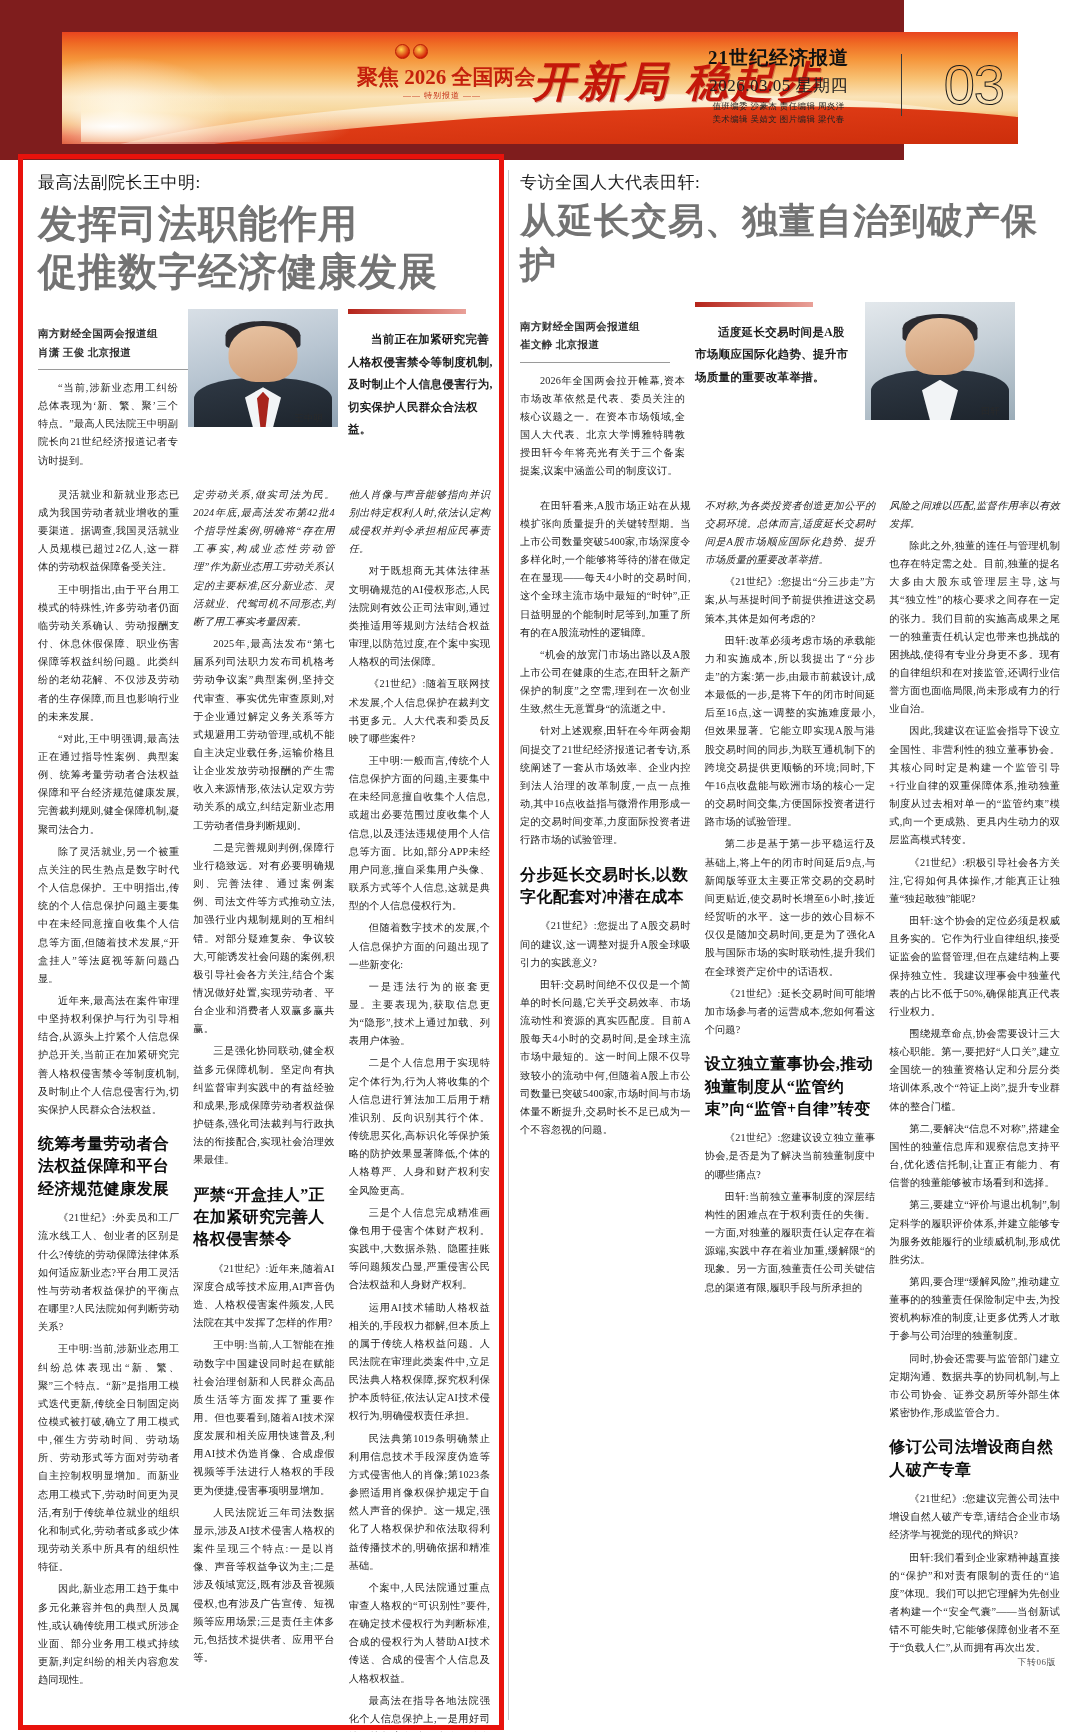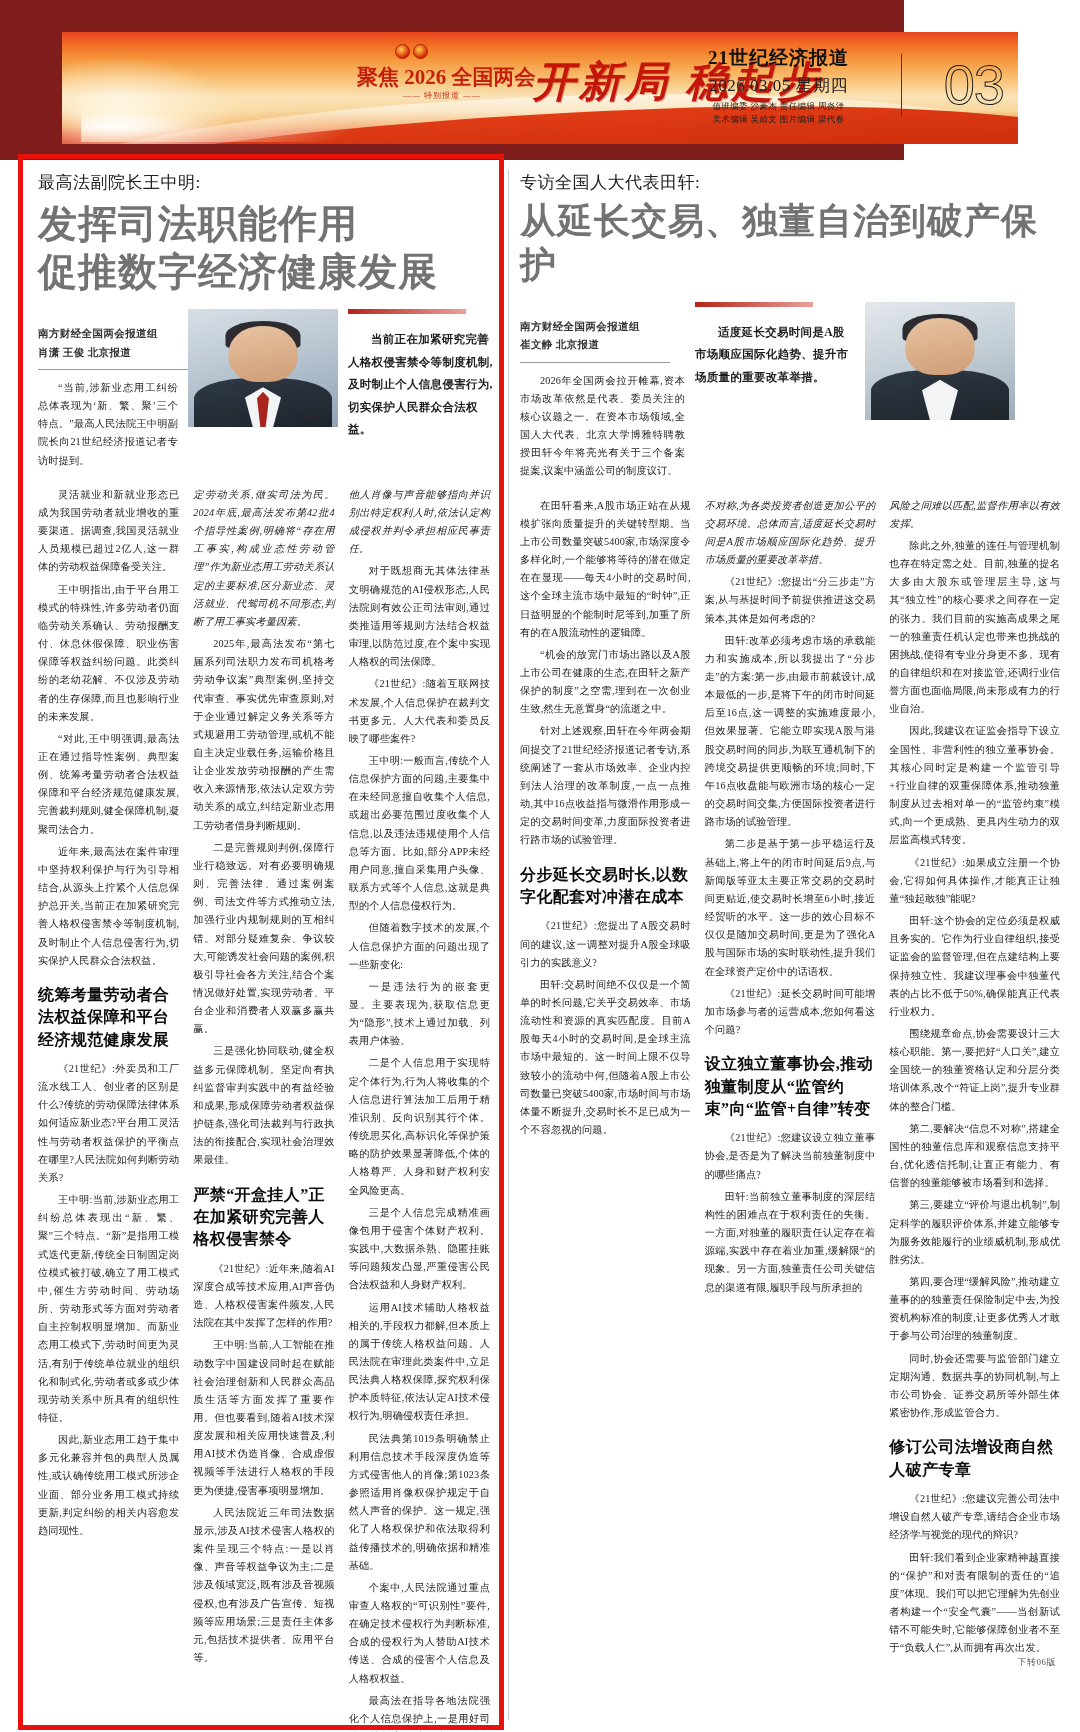--- a/index.html
+++ b/index.html
@@ -296,20 +296,21 @@
         <div class="pq-rule"></div>
         <div class="pq-text">当前正在加紧研究完善人格权侵害禁令等制度机制,及时制止个人信息侵害行为,切实保护人民群众合法权益。</div>
       </div>
     </div>
 
     <div class="cols">
       <div class="tcol">
         <p class="body">灵活就业和新就业形态已成为我国劳动者就业增收的重要渠道。据调查,我国灵活就业人员规模已超过2亿人,这一群体的劳动权益保障备受关注。</p>
         <p class="body">王中明指出,由于平台用工模式的特殊性,许多劳动者仍面临劳动关系确认、劳动报酬支付、休息休假保障、职业伤害保障等权益纠纷问题。此类纠纷的老幼花解、不仅涉及劳动者的生存保障,而且也影响行业的未来发展。</p>
         <p class="body">“对此,王中明强调,最高法正在通过指导性案例、典型案例、统筹考量劳动者合法权益保障和平台经济规范健康发展,完善裁判规则,健全保障机制,凝聚司法合力。</p>
+        <p class="body">除了灵活就业,另一个被重点关注的民生热点是数字时代个人信息保护。王中明指出,传统的个人信息保护问题主要集中在未经同意擅自收集个人信息等方面,但随着技术发展,“开盒挂人”等法庭视等新问题凸显。</p>
         <p class="body">近年来,最高法在案件审理中坚持权利保护与行为引导相结合,从源头上拧紧个人信息保护总开关,当前正在加紧研究完善人格权侵害禁令等制度机制,及时制止个人信息侵害行为,切实保护人民群众合法权益。</p>
         <div class="subhead">统筹考量劳动者合法权益保障和平台经济规范健康发展</div>
         <p class="body">《21世纪》:外卖员和工厂流水线工人、创业者的区别是什么?传统的劳动保障法律体系如何适应新业态?平台用工灵活性与劳动者权益保护的平衡点在哪里?人民法院如何判断劳动关系?</p>
         <p class="body">王中明:当前,涉新业态用工纠纷总体表现出“新、繁、聚”三个特点。“新”是指用工模式迭代更新,传统全日制固定岗位模式被打破,确立了用工模式中,催生方劳动时间、劳动场所、劳动形式等方面对劳动者自主控制权明显增加。而新业态用工模式下,劳动时间更为灵活,有别于传统单位就业的组织化和制式化,劳动者或多或少体现劳动关系中所具有的组织性特征。</p>
         <p class="body">因此,新业态用工趋于集中多元化兼容并包的典型人员属性,或认确传统用工模式所涉企业面、部分业务用工模式持续更新,判定纠纷的相关内容愈发趋同现性。</p>
       </div>
 
       <div class="tcol">
         <p class="body noind">定劳动关系,做实司法为民。2024年底,最高法发布第42批4个指导性案例,明确将“存在用工事实,构成业态性劳动管理”作为新业态用工劳动关系认定的主要标准,区分新业态、灵活就业、代驾司机不同形态,判断了用工事实考量因素。</p>
         <p class="body">2025年,最高法发布“第七届系列司法职力发布司机格考劳动争议案”典型案例,坚持交代审查、事实优先审查原则,对于企业通过解定义务关系等方式规避用工劳动管理,或机不能自主决定业载任务,运输价格且让企业发放劳动报酬的产生需收入来源情形,依法认定双方劳动关系的成立,纠结定新业态用工劳动者借身判断规则。</p>
@@ -386,21 +387,21 @@
         <p class="body">《21世纪》:延长交易时间可能增加市场参与者的运营成本,您如何看这个问题?</p>
         <div class="subhead">设立独立董事协会,推动独董制度从“监管约束”向“监管+自律”转变</div>
         <p class="body">《21世纪》:您建议设立独立董事协会,是否是为了解决当前独董制度中的哪些痛点?</p>
         <p class="body">田轩:当前独立董事制度的深层结构性的困难点在于权利责任的失衡。一方面,对独董的履职责任认定存在着源端,实践中存在着业加重,缓解限“的现象。另一方面,独董责任公司关键信息的渠道有限,履职手段与所承担的</p>
       </div>
 
       <div class="tcol">
         <p class="body noind">风险之间难以匹配,监督作用率以有效发挥。</p>
         <p class="body">除此之外,独董的连任与管理机制也存在特定需之处。目前,独董的提名大多由大股东或管理层主导,这与其“独立性”的核心要求之间存在一定的张力。我们目前的实施高成果之尾一的独董责任机认定也带来也挑战的困挑战,使得有专业分身更不多。现有的自律组织和在对接监管,还调行业信誉方面也面临局限,尚未形成有力的行业自治。</p>
         <p class="body">因此,我建议在证监会指导下设立全国性、非营利性的独立董事协会。其核心同时定是构建一个监管引导+行业自律的双重保障体系,推动独董制度从过去相对单一的“监管约束”模式,向一个更成熟、更具内生动力的双层监高模式转变。</p>
-        <p class="body">《21世纪》:如果成立注册一个协会,它得如何具体操作,才能真正让独董“独起敢独”能呢?</p>
+        <p class="body">《21世纪》:积极引导社会各方关注,它得如何具体操作,才能真正让独董“独起敢独”能呢?</p>
         <p class="body">田轩:这个协会的定位必须是权威且务实的。它作为行业自律组织,接受证监会的监督管理,但在点建结构上要保持独立性。我建议理事会中独董代表的占比不低于50%,确保能真正代表行业权力。</p>
         <p class="body">围绕规章命点,协会需要设计三大核心职能。第一,要把好“人口关”,建立全国统一的独董资格认定和分层分类培训体系,改个“符证上岗”,提升专业群体的整合门槛。</p>
         <p class="body">第二,要解决“信息不对称”,搭建全国性的独董信息库和观察信息支持平台,优化透信托制,让直正有能力、有信誉的独董能够被市场看到和选择。</p>
         <p class="body">第三,要建立“评价与退出机制”,制定科学的履职评价体系,并建立能够专为服务效能履行的业绩威机制,形成优胜劣汰。</p>
         <p class="body">第四,要合理“缓解风险”,推动建立董事的的独董责任保险制定中去,为投资机构标准的制度,让更多优秀人才敢于参与公司治理的独董制度。</p>
         <p class="body">同时,协会还需要与监管部门建立定期沟通、数据共享的协同机制,与上市公司协会、证券交易所等外部生体紧密协作,形成监管合力。</p>
         <div class="subhead">修订公司法增设商自然人破产专章</div>
         <p class="body">《21世纪》:您建议完善公司法中增设自然人破产专章,请结合企业市场经济学与视觉的现代的辩识?</p>
         <p class="body">田轩:我们看到企业家精神越直接的“保护”和对责有限制的责任的“追度”体现。我们可以把它理解为先创业者构建一个“安全气囊”——当创新试错不可能失时,它能够保障创业者不至于“负载人仁”,从而拥有再次出发。</p>
       </div>

